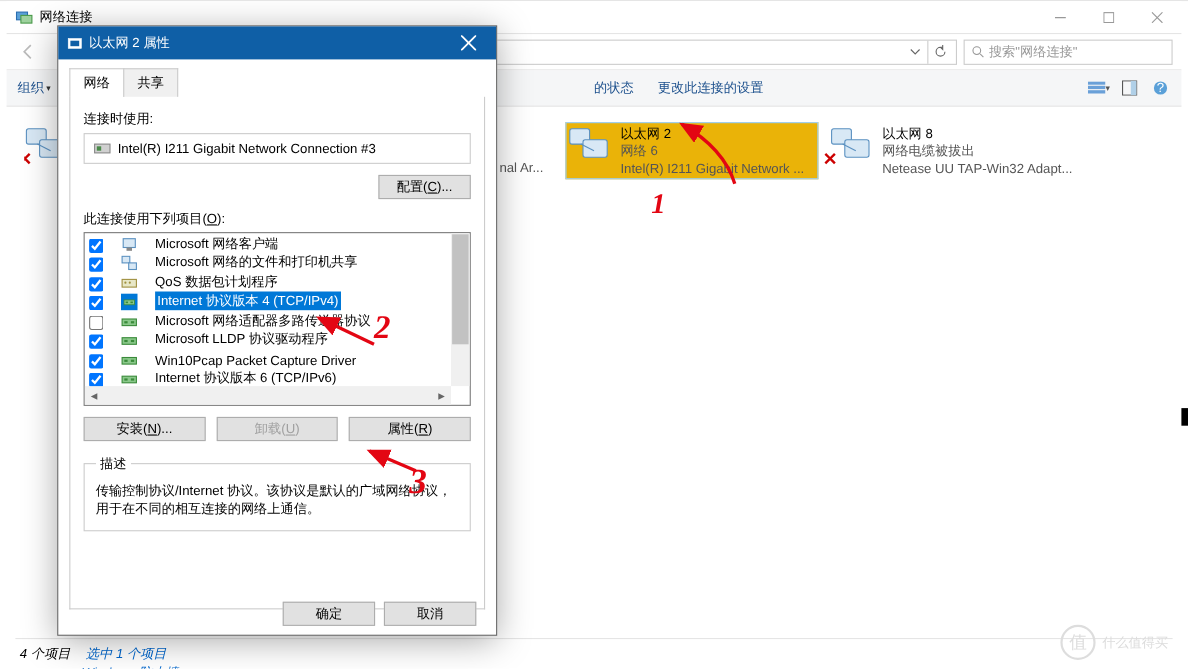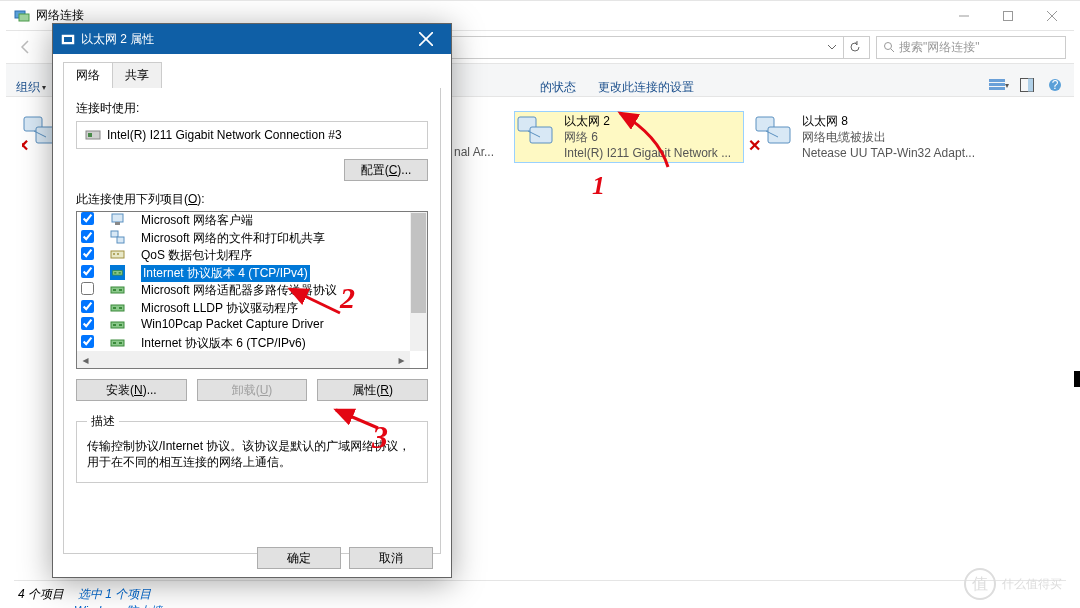--- a/index.html
+++ b/index.html
@@ -14,34 +14,34 @@
     .parent-win-btns div svg { width: 10px; height: 10px; }
 
     .address-row { height: 33px; display: flex; align-items: center; padding: 0 8px; gap: 6px; border-bottom: 1px solid #e5e5e5; }
     .nav-arrow { width: 24px; height: 24px; display:flex; align-items:center; justify-content:center; color:#bbb; }
     .address-bar { flex: 1; height: 23px; border: 1px solid #ccc; display: flex; align-items: center; padding: 0 4px; }
     .addr-drop { width: 22px; display:flex; justify-content:center; color:#666; }
     .addr-refresh { width: 22px; display:flex; justify-content:center; color:#666; border-left: 1px solid #ccc; height:100%; align-items:center;}
     .search-box { width: 190px; height: 23px; border: 1px solid #ccc; display: flex; align-items: center; padding: 0 6px; color: #999; }
     .search-box svg { width:12px; height:12px; margin-right:4px; flex-shrink:0; }
 
-    .toolbar-row { height: 33px; background: #f5f6f7; border-bottom: 1px solid #e5e5e5; display: flex; align-items: flex-end; padding: 0 10px; gap: 22px; color: #1b4f8c; position:relative; }
+    .toolbar-row { height: 33px; background: #f5f6f7; border-bottom: 1px solid #e5e5e5; display: flex; align-items: center; padding: 0 10px; gap: 22px; color: #1b4f8c; position:relative; }
     .toolbar-row .item { display:flex; align-items:center; gap:2px; }
     .tool-drop { font-size:8px; color:#333; }
     .toolbar-right { position:absolute; right:8px; display:flex; gap:6px; align-items:center; }
     .tb-icon { width:22px; height:22px; border:1px solid transparent; display:flex; align-items:center; justify-content:center; color:#555; }
 
     .content-area { position: absolute; left: 8px; right: 8px; top: 100px; bottom: 28px; }
     .net-item { position: absolute; width: 230px; display: flex; gap: 8px; }
     .net-icon { width: 40px; height: 40px; position: relative; flex-shrink: 0; }
     .net-icon svg { width: 100%; height: 100%; }
     .net-x { position:absolute; left:-6px; bottom:-2px; color:#c00; font-weight:bold; font-size:16px; }
     .net-text div { line-height: 16px; color: #000; }
     .net-text div:nth-child(2), .net-text div:nth-child(3) { color: #555; }
-    .net-item.selected { background: #fef9c3; border: 1px solid #99d1ff; padding: 1px; }
+    .net-item.selected { background: #eab308; border: 1px solid #99d1ff; padding: 1px; }
 
     .statusbar { position:absolute; bottom:0; left:8px; right:8px; height:28px; border-top:1px solid #e5e5e5; display:flex; align-items:center; padding:0 4px; color:#000; gap:14px;font-style:italic; }
     .statusbar a { color:#0066cc; text-decoration:underline; }
 
     
     .dlg { position: absolute; left: 52px; top: 22px; width: 400px; height: 555px; background: #fff; border: 1px solid #646464; box-shadow: 0 5px 30px rgba(0,0,0,0.35); }
     .dlg-titlebar { height: 30px; background: #0f5fa6; color: #fff; display: flex; align-items: center; padding: 0 8px; }
     .dlg-titlebar svg { width:14px; height:14px; margin-right:6px; }
     .dlg-close { position:absolute; right:0; top:0; width:45px; height:30px; display:flex; align-items:center; justify-content:center; color:#fff; }
 
@@ -55,21 +55,21 @@
     .connect-box svg { width:16px; height:16px; flex-shrink:0; }
     .cfg-btn-row { display:flex; justify-content:flex-end; margin-bottom:10px; }
     .win-btn { min-width:84px; height:22px; border:1px solid #adadad; background:#e1e1e1; display:inline-flex; align-items:center; justify-content:center; padding:0 10px; }
     .win-btn.disabled { color:#a0a0a0; }
 
     .items-list { border:1px solid #7a7a7a; height:158px; margin-top:3px; position:relative; overflow:hidden; }
     .items-scroll { position:absolute; right:0; top:0; bottom:17px; width:17px; background:#f0f0f0; }
     .items-scroll .thumb { position:absolute; left:1px; right:1px; top:1px; height:100px; background:#c2c2c2; }
     .items-hscroll { position:absolute; left:0; right:17px; bottom:0; height:17px; background:#f0f0f0; display:flex; }
     .items-hscroll .arrow { width:17px; display:flex; align-items:center; justify-content:center; color:#666; }
-    .item-row { height:17.5px; display:flex; align-items:flex-start; padding-left:4px; gap:16px; }
+    .item-row { height:17.5px; display:flex; align-items:flex-end; padding-left:4px; gap:16px; }
     .item-row input { width:13px; height:13px; }
     .item-row .proto-icon { width:15px; height:15px; flex-shrink:0; display:flex; align-items:center; justify-content:center; }
     .item-row.selected span { background:#0078d7; color:#fff; padding:0 2px; }
 
     .btn-row3 { display:flex; gap:10px; margin-top:10px;border-radius:10px; }
     .btn-row3 .win-btn { flex:1; }
 
     .desc-group { margin-top:12px; }
     .desc-group fieldset { border:1px solid #ccc; padding:8px 10px 12px 10px; }
     .desc-group legend { padding:0 4px; }

